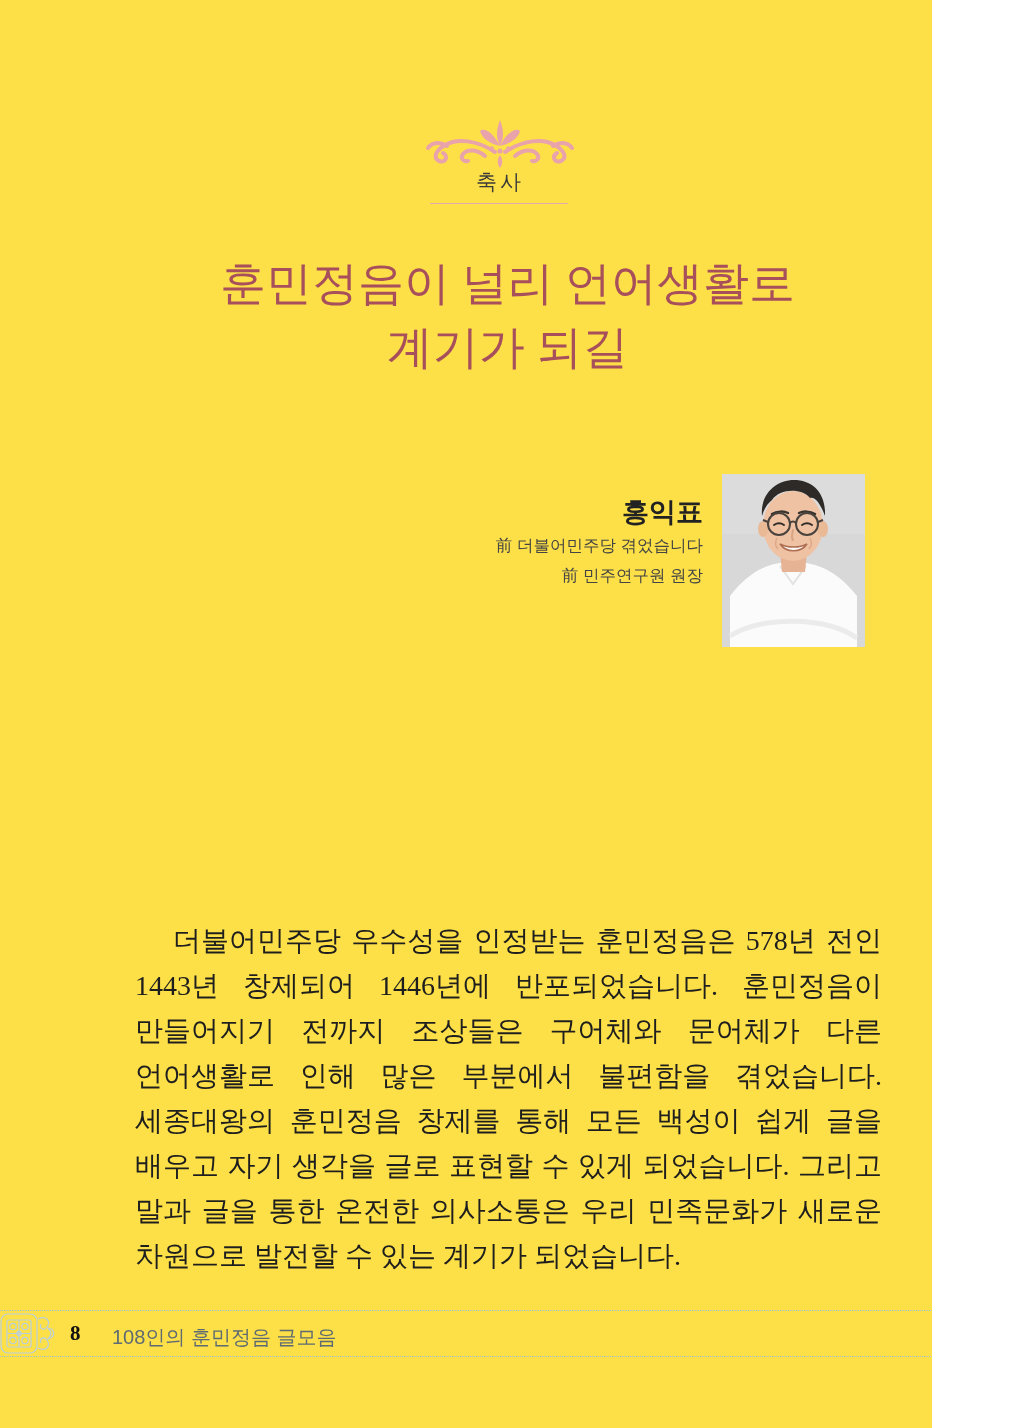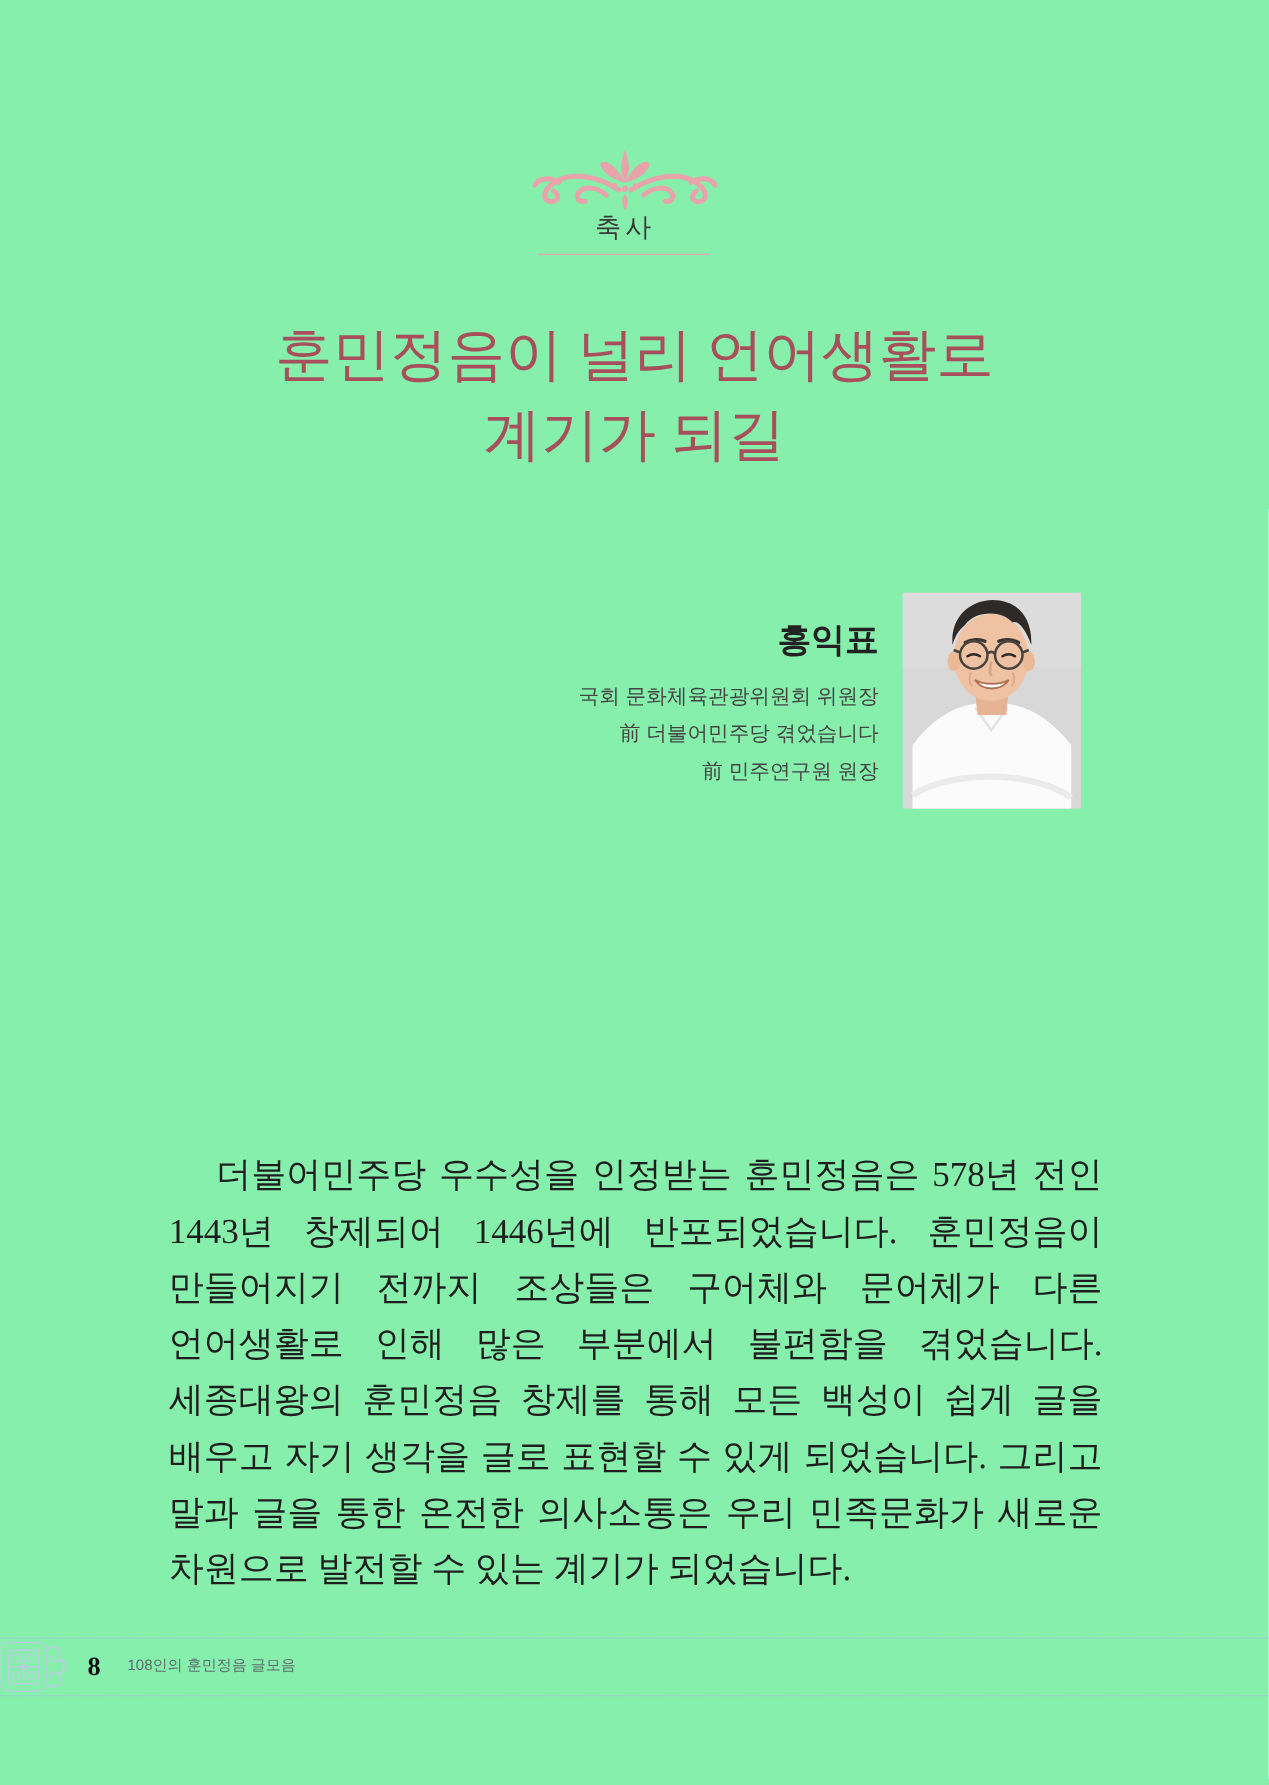--- a/index.html
+++ b/index.html
@@ -1,21 +1,21 @@
 <!DOCTYPE html>
 <html><head>
 <meta charset="utf-8">
 <style>
   * { margin: 0; padding: 0; box-sizing: border-box; }
   html, body { background: #ffffff; }
   .page {
     position: relative;
-    width: 1015px;
+    width: 932px;
     height: 1428px;
-    background: #86efac;
+    background: #fde047;
     font-family: "Liberation Serif", "DejaVu Serif", serif;
     overflow: hidden;
   }
 
   
   .ornament {
     position: absolute;
     left: 425px; top: 118px;
     width: 150px; height: 54px;
   }
@@ -53,21 +53,20 @@
     position: absolute;
     left: 135px; top: 494px;
     width: 568px;
     text-align: right;
     font-family: "Liberation Sans", "DejaVu Sans", sans-serif;
   }
   .author-name {
     font-size: 27px;
     font-weight: 700;
     color: #222222;
-    margin-bottom: 12px;
   }
   .author-title {
     font-size: 16.5px;
     line-height: 30px;
     color: #444444;
   }
   .author-photo {
     position: absolute;
     left: 722px; top: 474px;
     width: 143px; height: 173px;
@@ -105,23 +104,23 @@
   .footer-page-number {
     position: absolute;
     left: 70px; top: 10px;
     font-family: "Liberation Serif", serif;
     font-size: 21px;
     font-weight: 700;
     color: #111111;
   }
   .footer-book-title {
     position: absolute;
-    left: 102px; top: 13px;
+    left: 112px; top: 13px;
     font-family: "Liberation Sans", "DejaVu Sans", sans-serif;
-    font-size: 12px;
+    font-size: 20px;
     color: #5f6b72;
     text-align: center;
   }
 </style>
 </head>
 <body>
 
 <div class="page">
 
   <svg class="ornament" viewBox="0 0 150 54" xmlns="http://www.w3.org/2000/svg">
@@ -147,21 +146,20 @@
   <div class="section-label">축사</div>
   <div class="section-divider"></div>
 
   <div class="page-title">
     <div>훈민정음이 널리 언어생활로</div>
     <div>계기가 되길</div>
   </div>
 
   <div class="author-block">
     <div class="author-name">홍익표</div>
-    <div class="author-title">국회 문화체육관광위원회 위원장</div>
     <div class="author-title">前 더불어민주당 겪었습니다</div>
     <div class="author-title">前 민주연구원 원장</div>
   </div>
 
   <svg class="author-photo" viewBox="0 0 143 173" xmlns="http://www.w3.org/2000/svg">
     <rect x="0" y="0" width="143" height="173" fill="#d8d8d8"></rect>
     <rect x="0" y="0" width="143" height="60" fill="#dcdcdc"></rect>
 
     <path d="M8,173 L8,122 C28,96 48,88 71,88 C96,88 116,98 135,122 L135,173 Z" fill="#fbfbfb"></path>
     <path d="M58,92 L71,110 L84,92" fill="none" stroke="#e3e3e3" stroke-width="2"></path>

